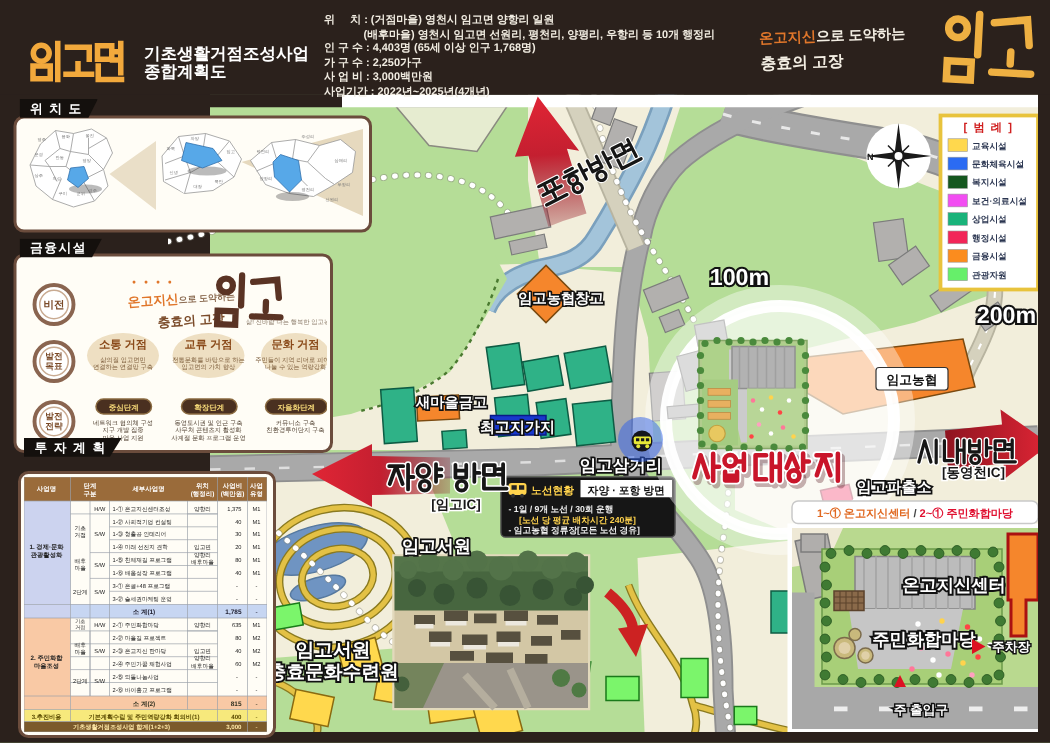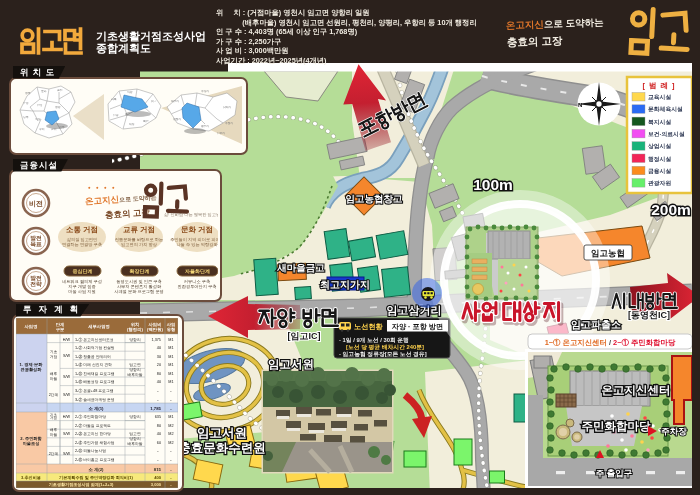--- a/index.html
+++ b/index.html
@@ -772,21 +772,21 @@
       <text x="130" y="114">동영도시권 및 인근 구축</text>
           <text x="130" y="119">사무처 콘텐츠지 활성화</text>
           <text x="130" y="124">사계절 문화 프로그램 운영</text>
       <text x="188" y="114">커뮤니소 구축</text>
           <text x="188" y="119">친환경투어단지 구축</text>
     </g>
   </g>
 </svg>
 
 <div class="panel" style="left:12px;top:314px;width:168px;height:174px;"></div>
-<div class="tab" style="left:16px;top:304px;font-family:Liberation Mono, monospace;">투 자 계 획</div>
+<div class="tab" style="left:16px;top:292px;">투 자 계 획</div>
 <svg class="abs" style="z-index:6;left:16px;top:318px" width="162" height="170" viewBox="0 0 162 170">
 
   <rect x="0" y="0" width="162" height="16" fill="#9a6b3a"></rect>
 
   <rect x="0" y="16" width="31" height="69" fill="#ccd3ef"></rect>
 
   <rect x="31" y="85" width="131" height="9" fill="#c7d6f2"></rect>
   <rect x="0" y="85" width="31" height="9" fill="#ccd3ef"></rect>
 
   <rect x="0" y="94" width="31" height="61" fill="#f9c9a5"></rect>

